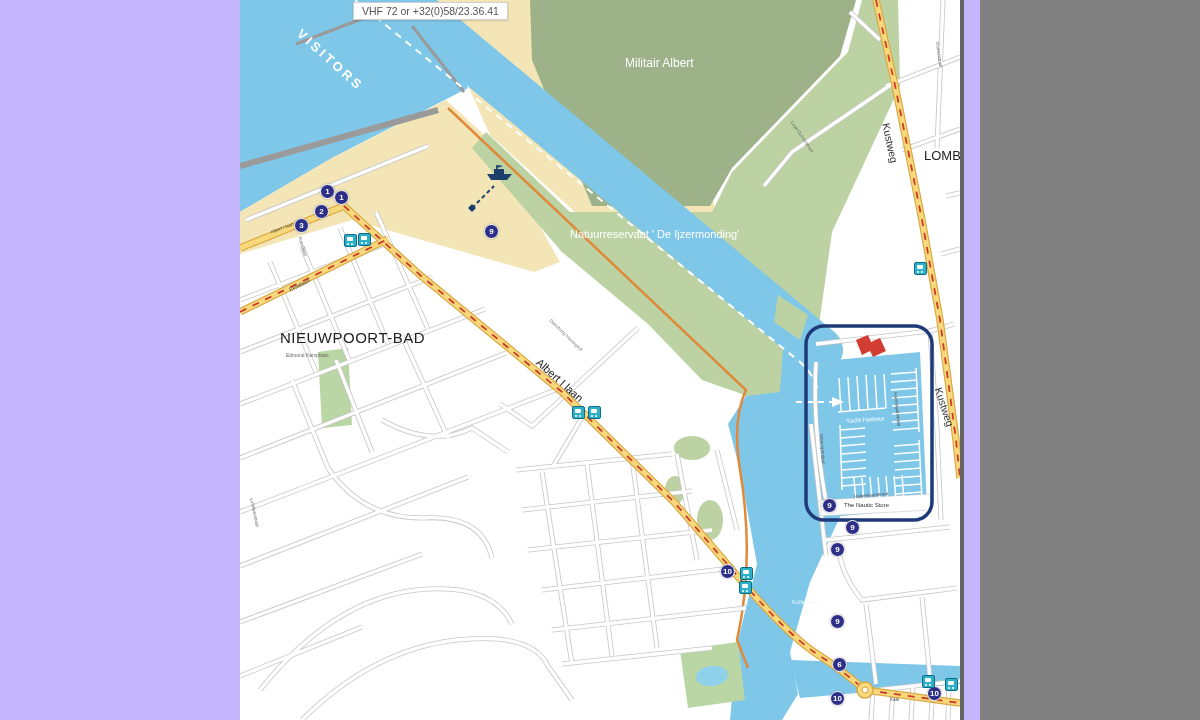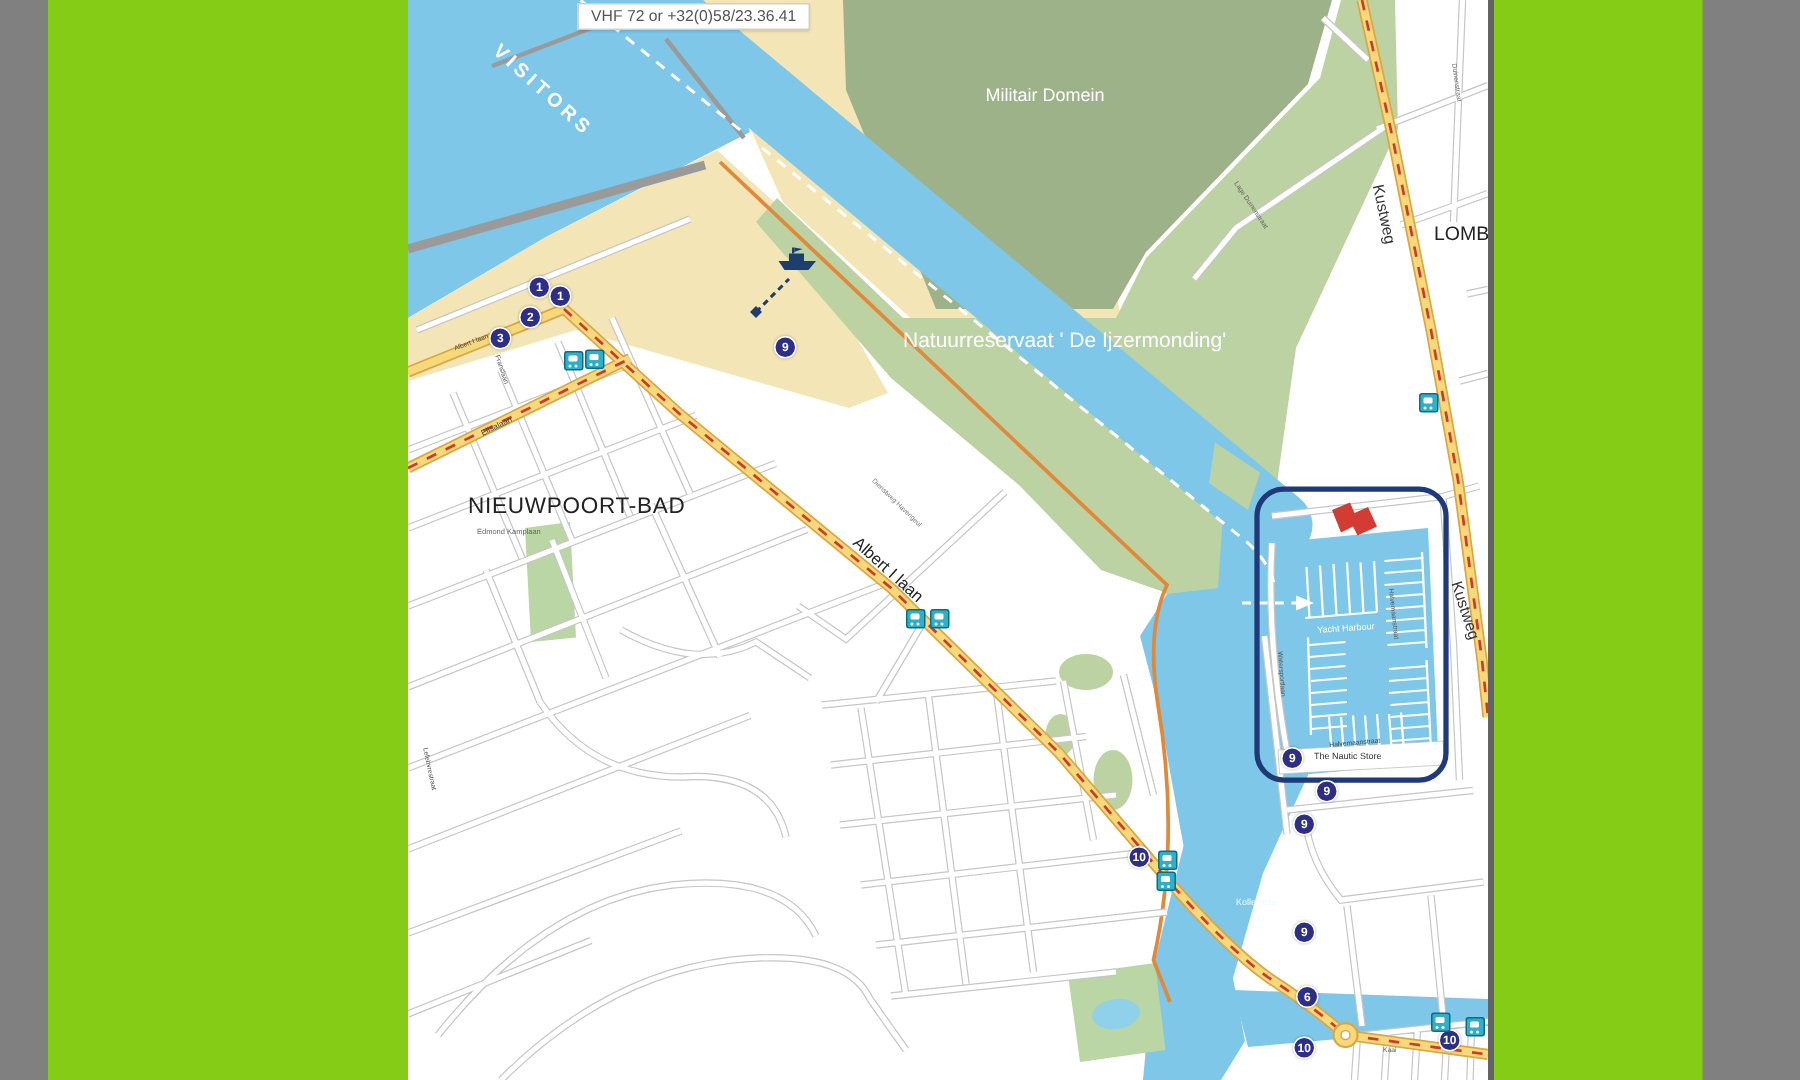--- a/index.html
+++ b/index.html
@@ -1,16 +1,16 @@
 <!DOCTYPE html>
 <html><head>
 <meta charset="utf-8">
 <style>
   html,body{margin:0;padding:0;background:#808080;font-family:"Liberation Sans",sans-serif;}
-  .stage{position:relative;width:1103px;height:720px;background:#84cc16;overflow:hidden;margin-left:32px;}
+  .stage{position:relative;width:980px;height:720px;background:#c4b5fd;overflow:hidden;}
   .map-viewport{position:absolute;left:240px;top:0;width:720px;height:720px;background:#fff;overflow:hidden;border-right:4px solid #636363;}
   .map-viewport svg.base{position:absolute;left:0;top:0;}
   .lbl{position:absolute;white-space:nowrap;transform-origin:0 0;color:#333;}
   .vhf-box{position:absolute;left:113px;top:2px;background:#fff;border:1px solid #cfcfcf;color:#555;
            font-size:10.5px;padding:2px 8px;box-shadow:0 1px 2px rgba(0,0,0,.15);}
   .badge{position:absolute;width:13px;height:13px;border-radius:50%;background:#2d2f87;color:#fff;
          font-size:8px;font-weight:bold;line-height:13px;text-align:center;border:1px solid #fff;
          box-sizing:content-box;box-shadow:0 0 2px rgba(0,0,0,.3);}
   .tstop{position:absolute;width:11px;height:11px;background:#2fb0c9;border:1px solid #0c6d86;border-radius:2px;}
   .tstop i{position:absolute;left:2px;top:2px;width:6px;height:4px;background:#fff;border-radius:1px;font-style:normal;}
@@ -125,22 +125,22 @@
         <path d="M600,425 L602,490 M601,430 L625,428 M601,438 L625,436 M601,446 L625,444 M602,454 L626,452 M602,462 L626,460 M602,470 L626,468 M602,478 L626,476 M602,486 L626,484"></path>
         <path d="M612,505 L668,501 M616,504 L614,478 M624,504 L622,478 M632,503 L630,477 M640,503 L638,477 M648,502 L646,476 M656,502 L654,476 M664,501 L662,475"></path>
       </g>
 
       <path d="M616,340 l12,-5 3,7 9,-4 6,13 -13,6 -3,-6 -8,4 z" fill="#d23c32"></path>
     </svg>
 
     <div class="vhf-box"><span>VHF 72 or +32(0)58/23.36.41</span></div>
 
     <div class="lbl" style="left:64px;top:26px;font-size:13px;font-weight:bold;letter-spacing:3px;color:#fff;transform:rotate(42deg);">VISITORS</div>
-    <div class="lbl" style="left:385px;top:56px;font-size:12px;color:#fff;">Militair Domein</div>
-    <div class="lbl" style="left:330px;top:218px;font-size:14px;color:#fff;">Natuurreservaat ' De Ijzermonding'</div>
+    <div class="lbl" style="left:385px;top:56px;font-size:12px;color:#fff;">Militair Albert</div>
+    <div class="lbl" style="left:330px;top:228px;font-size:11px;color:#fff;">Natuurreservaat ' De Ijzermonding'</div>
     <div class="lbl" style="left:40px;top:329px;font-size:15px;font-weight:500;letter-spacing:.5px;color:#222;">NIEUWPOORT-BAD</div>
     <div class="lbl" style="left:46px;top:352px;font-size:5px;color:#666;">Edmond Kamplaan</div>
     <div class="lbl" style="left:684px;top:148px;font-size:13px;color:#222;">LOMBARDSIJDE</div>
     <div class="lbl" style="left:652px;top:122px;font-size:10.5px;color:#333;transform:rotate(78deg);">Kustweg</div>
     <div class="lbl" style="left:704px;top:386px;font-size:10.5px;color:#333;transform:rotate(72deg);">Kustweg</div>
     <div class="lbl" style="left:302px;top:356px;font-size:11px;color:#222;transform:rotate(42deg);">Albert I laan</div>
     <div class="lbl" style="left:30px;top:230px;font-size:4.5px;color:#444;transform:rotate(-21deg);">Albert I laan</div>
     <div class="lbl" style="left:48px;top:287px;font-size:5.5px;color:#444;transform:rotate(-26deg);">Elisalaan</div>
     <div class="lbl" style="left:62px;top:236px;font-size:4.5px;color:#555;transform:rotate(72deg);">Franslaan</div>
     <div class="lbl" style="left:14px;top:498px;font-size:4.5px;color:#555;transform:rotate(78deg);">Lefebvrestraat</div>

